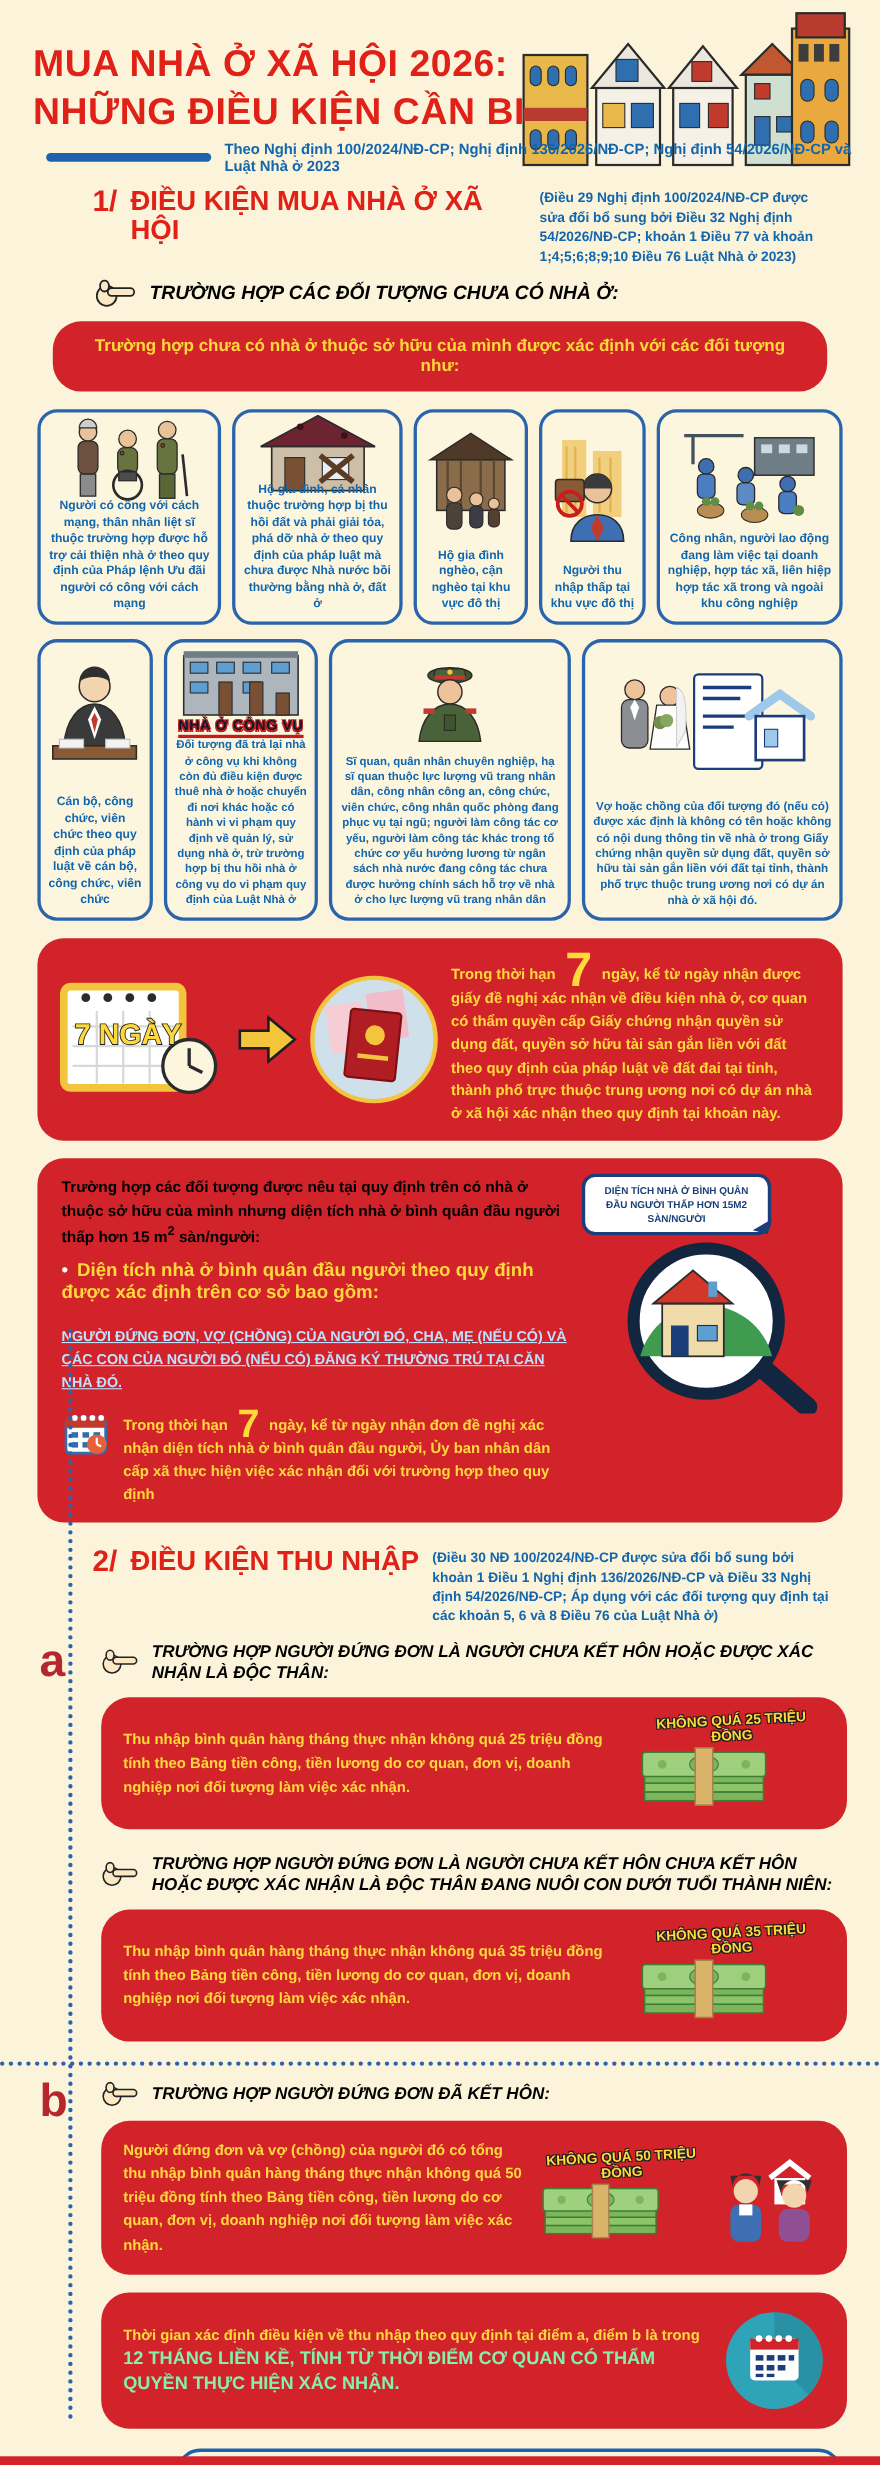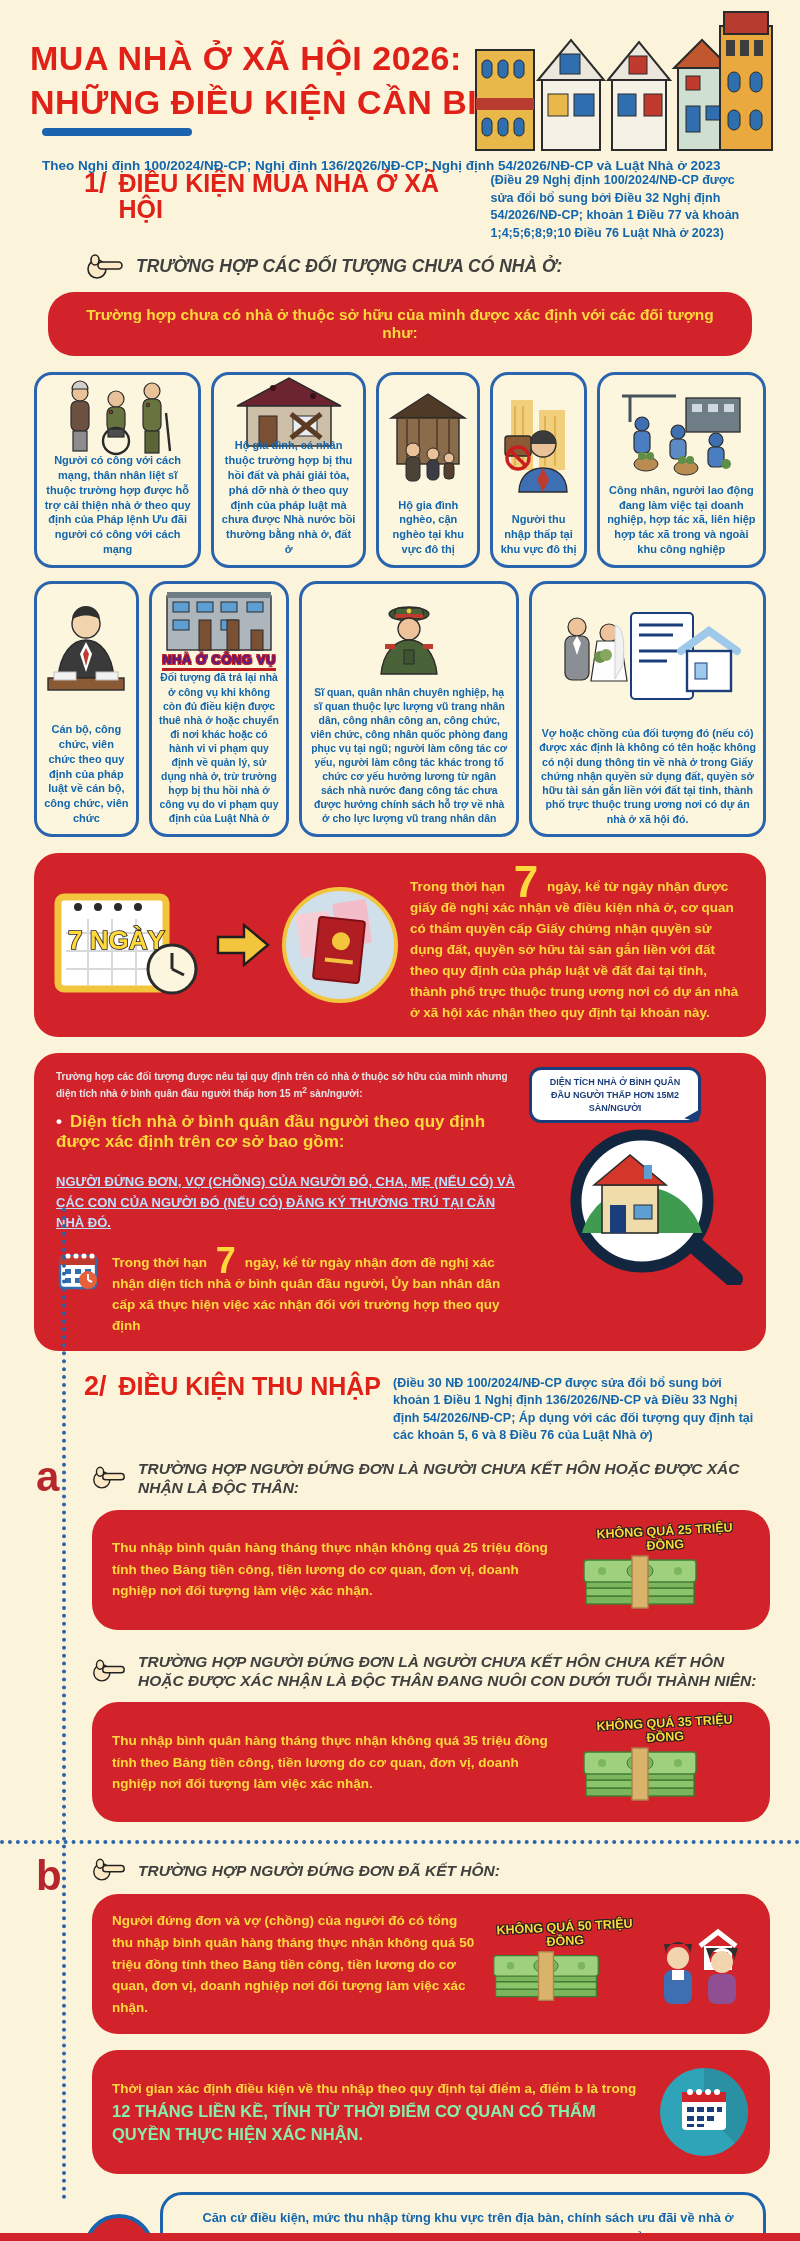--- a/index.html
+++ b/index.html
@@ -6,57 +6,57 @@
   body{
     width:800px;height:2241px;position:relative;overflow:hidden;
     background:#fcf4da;
     font-family:"Liberation Sans","DejaVu Sans",sans-serif;
     -webkit-font-smoothing:antialiased;
   }
   .hdr{position:relative;height:160px;}
   .title{position:absolute;left:30px;top:36px;color:#df2118;font-weight:800;
          font-size:34px;line-height:1.3;letter-spacing:.5px;}
   .houses{position:absolute;right:26px;top:10px;}
-  .subtitle-row{position:absolute;left:42px;top:128px;right:26px;display:flex;align-items:flex-start;gap:22px;flex-direction:column;}
+  .subtitle-row{position:absolute;left:42px;top:128px;right:26px;display:flex;align-items:center;gap:12px;}
   .dash{width:150px;height:8px;background:#1c63ae;border-radius:5px;flex:0 0 auto;}
   .subtitle{color:#1266ad;font-weight:700;font-size:13.5px;}
 
   .sec-head{margin:8px 40px 0 84px;display:flex;gap:12px;align-items:flex-start;}
   .sec-num{color:#df2118;font-weight:800;font-size:27px;flex:0 0 auto;}
   .sec-title{color:#df2118;font-weight:800;font-size:25px;flex:0 0 auto;max-width:360px;line-height:1.05;padding-top:2px;}
   .sec-note{color:#1266ad;font-weight:700;font-size:12.5px;line-height:1.4;padding-top:4px;}
 
   .hand-row{display:flex;align-items:center;gap:12px;margin:12px 0 0 86px;}
-  .hand-heading{color:#404040;font-weight:800;font-style:italic;font-size:17.5px;line-height:1.25;}
+  .hand-heading{color:#000000;font-weight:800;font-style:italic;font-size:17.5px;line-height:1.25;}
 
   .pill{margin:12px 48px 0;background:#d2232a;border-radius:26px;padding:14px 30px;text-align:center;}
   .pill span{color:#ffd83b;font-weight:700;font-size:15.5px;}
 
   .cards{display:grid;gap:10px;margin:16px 34px 0;}
   .row1{grid-template-columns:1.6fr 1.48fr 1fr .92fr 1.62fr;height:196px;}
   .row2{grid-template-columns:1fr 1.34fr 2.1fr 2.26fr;height:256px;margin-top:13px;}
   .card{background:#fdf6df;border:3px solid #2a64ad;border-radius:18px;padding:8px 7px;
         display:flex;flex-direction:column;align-items:center;justify-content:space-between;overflow:hidden;}
   .card .illus{display:flex;align-items:center;justify-content:center;flex:1 1 auto;min-height:0;}
   .caption{color:#1266ad;font-weight:700;font-size:11px;line-height:1.35;text-align:center;}
-  .cv-label{color:#4c1d95;font-weight:800;font-size:13px;text-shadow:1px 1px 0 #c01d1d,-1px 1px 0 #c01d1d,1px -1px 0 #c01d1d,-1px -1px 0 #c01d1d;
+  .cv-label{color:#0f172a;font-weight:800;font-size:13px;text-shadow:1px 1px 0 #c01d1d,-1px 1px 0 #c01d1d,1px -1px 0 #c01d1d,-1px -1px 0 #c01d1d;
             border-bottom:3px solid #c01d1d;padding-bottom:1px;letter-spacing:.5px;}
 
   .banner{background:#d2232a;border-radius:24px;margin:16px 34px 0;padding:14px 20px;position:relative;}
   .b7{display:flex;align-items:center;gap:12px;min-height:100px;}
   .b7-text{flex:1;color:#ffd83b;font-weight:700;font-size:13.5px;line-height:1.55;}
   .big7{display:inline-block;font-size:44px;font-weight:800;color:#ffd83b;line-height:.7;vertical-align:-6px;margin:0 5px;}
   .photo-circle{width:108px;height:108px;border-radius:50%;border:4px solid #f3c53d;background:#cfe0ea;
                 flex:0 0 auto;display:flex;align-items:center;justify-content:center;overflow:hidden;}
 
   .b-area{padding:16px 22px 14px;}
   .area-grid{display:flex;gap:10px;}
   .area-left{flex:1 1 auto;}
   .area-right{flex:0 0 215px;position:relative;}
-  .area-intro{color:#e5e5e5;font-weight:700;font-size:10px;line-height:1.5;}
+  .area-intro{color:#000000;font-weight:700;font-size:14px;line-height:1.5;}
   .area-bullet{color:#ffd83b;font-weight:700;font-size:17px;margin-top:10px;}
   .area-bullet::before{content:"•";color:#fff;margin-right:8px;}
   .area-underline{color:#bfe0ff;font-weight:800;font-size:13px;line-height:1.6;text-decoration:underline;margin-top:20px;display:block;}
   .area-7row{display:flex;align-items:flex-start;gap:12px;margin-top:14px;color:#ffd83b;font-weight:700;font-size:13.5px;line-height:1.55;}
   .bubble{position:absolute;top:-2px;left:0;background:#fff;border:3px solid #1b3e7a;border-radius:12px;
           color:#1b3e7a;font-weight:800;font-size:9px;text-align:center;padding:6px 8px;width:150px;line-height:1.4;z-index:2;}
   .bubble::after{content:"";position:absolute;right:-10px;bottom:-12px;border:10px solid transparent;border-top-color:#1b3e7a;transform:rotate(-30deg);}
   .magnifier{position:absolute;right:-6px;top:46px;}
 
   .sub{position:relative;margin:0 30px 0 92px;}

